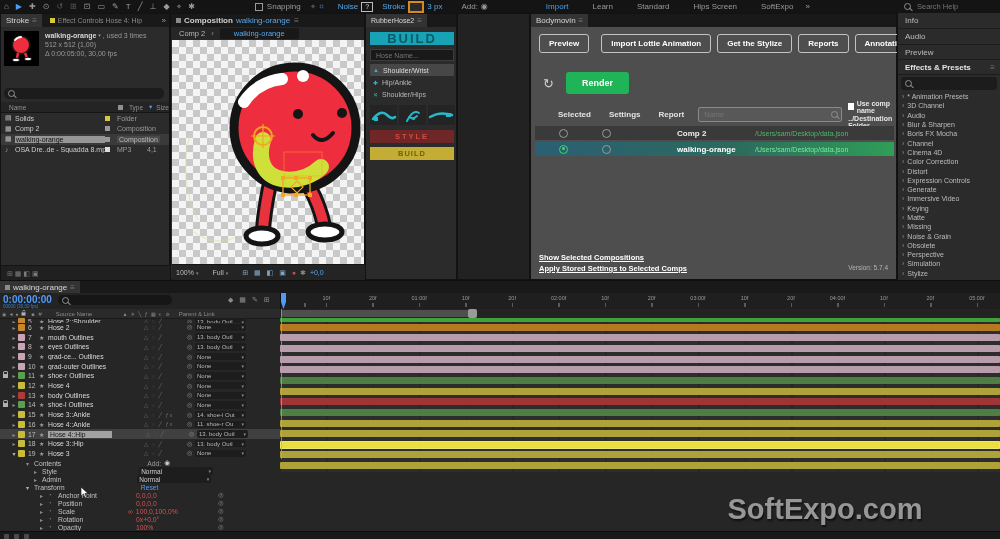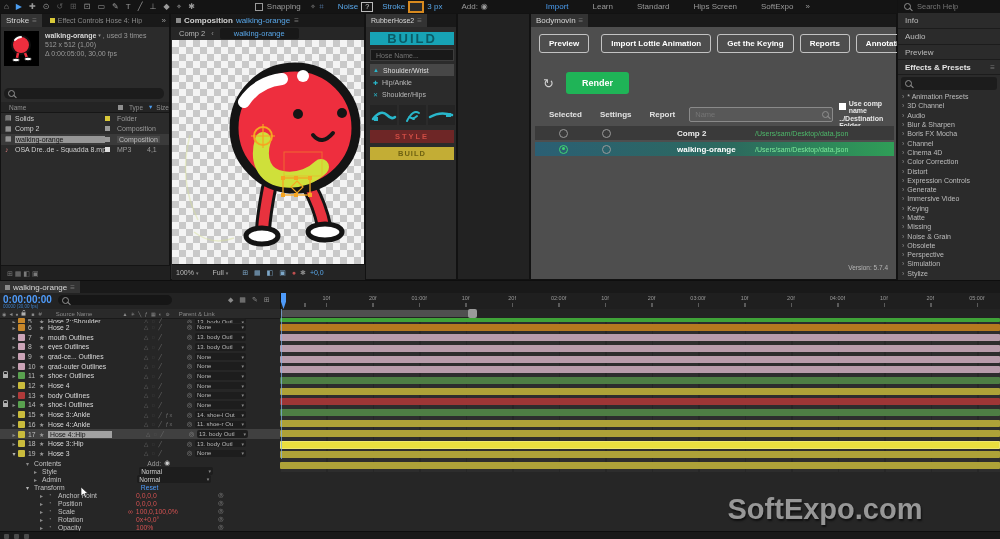--- a/index.html
+++ b/index.html
@@ -281,30 +281,30 @@
     <div class="tabbar">
       <div class="tab-active">
         <span>Bodymovin</span>
         <span style="color:#777;">≡</span>
       </div>
     </div>
     <div class="a f" style="left:0;top:20px;width:367px;padding:0 8px;box-sizing:border-box;gap:6px;">
       <button class="btn-bm">Preview</button>
       <span style="flex:1;"></span>
       <button class="btn-bm">Import Lottie Animation</button>
-      <button class="btn-bm">Get the Keying</button>
+      <button class="btn-bm">Get the Stylize</button>
       <button class="btn-bm">Reports</button>
       <button class="btn-bm">Annotations</button>
     </div>
     <div class="a f" style="left:12px;top:58px;gap:12px;">
       <span style="font-size:13px;color:#cfcfcf;">↻</span>
       <button style="background:#1fb457;color:#fff;font-weight:bold;font-size:9px;border:none;border-radius:3px;padding:6px 16px;">Render</button>
     </div>
     <div class="a f" style="left:0;top:92px;width:367px;height:16px;">
-      <span class="bold" style="margin-left:18px;color:#e2e2e2;">Selected</span>
+      <span class="bold" style="margin-left:27px;color:#e2e2e2;">Selected</span>
       <span class="bold" style="margin-left:18px;color:#e2e2e2;">Settings</span>
       <span class="bold" style="margin-left:18px;color:#e2e2e2;">Report</span>
       <span class="f" style="margin-left:14px;width:148px;height:13px;background:#585858;border:1px solid #8a8a8a;border-radius:2px;padding:0 3px;justify-content:space-between;">
         <input style="background: transparent; border: none; width: 125px; color: rgb(221, 221, 221); font-size: 7.5px;" placeholder="Name">
         <span class="mag"></span>
       </span>
       <span style="margin-left:6px;display:flex;flex-direction:column;align-items:flex-end;gap:1px;width:70px;">
         <span class="f" style="gap:3px;">
           <span style="width:7px;height:7px;background:#fff;display:inline-block;"></span>
           <span class="bold" style="color:#e8e8e8;font-size:7px;">Use comp name</span>
@@ -316,20 +316,24 @@
       <span class="radio" style="margin-left:24px;"></span>
       <span class="radio" style="margin-left:34px;"></span>
       <span class="bold" style="margin-left:66px;width:78px;color:#eee;">Comp 2</span>
       <span style="color:#4db86a;font-size:7px;">/Users/sam/Desktop/data.json</span>
     </div>
     <div class="a f" style="left:4px;top:128px;width:359px;height:14px;background:linear-gradient(90deg,#2b5f74 0%,#2c6a5e 55%,#2f9e57 100%);">
       <span class="radio on" style="margin-left:24px;"></span>
       <span class="radio" style="margin-left:34px;"></span>
       <span class="bold" style="margin-left:66px;width:78px;color:#fff;">walking-orange</span>
       <span style="color:#7ce99a;font-size:7px;">/Users/sam/Desktop/data.json</span>
+    </div>
+    <div class="a" style="left:8px;top:238px;">
+      <div style="color:#fff;font-weight:bold;text-decoration:underline;font-size:7.5px;line-height:11px;">Show Selected Compositions</div>
+      <div style="color:#fff;font-weight:bold;text-decoration:underline;font-size:7.5px;line-height:11px;">Apply Stored Settings to Selected Comps</div>
     </div>
     <div class="a" style="right:8px;top:250px;color:#b5b5b5;font-size:6.5px;">Version: 5.7.4</div>
   </div>
 
   <div class="a" style="left:897px;top:0;width:103px;height:280px;background:#2b2b2b;border-left:1px solid #121212;box-sizing:border-box;">
     <div class="f" style="height:13px;background:#141414;gap:4px;padding-left:6px;">
       <span class="mag"></span>
       <input style="background: transparent; border: none; width: 80px; color: rgb(187, 187, 187); font-size: 7.5px;" placeholder="Search Help">
     </div>
     <div class="f" style="height:15px;border-bottom:1px solid #1c1c1c;padding-left:7px;">

